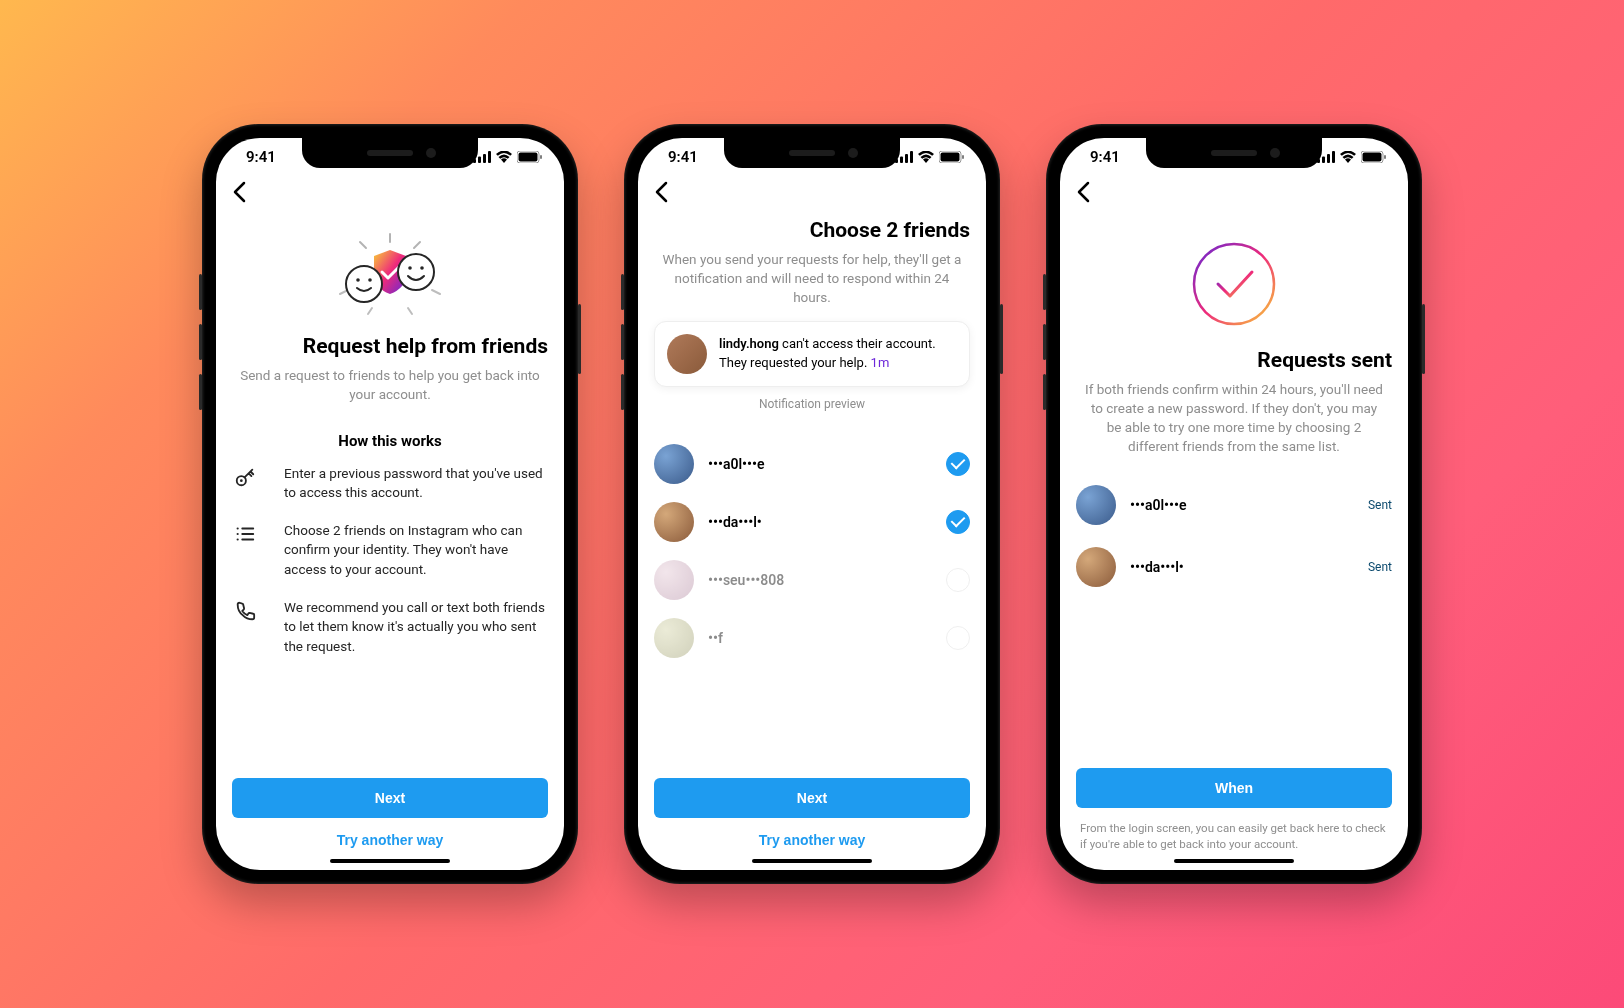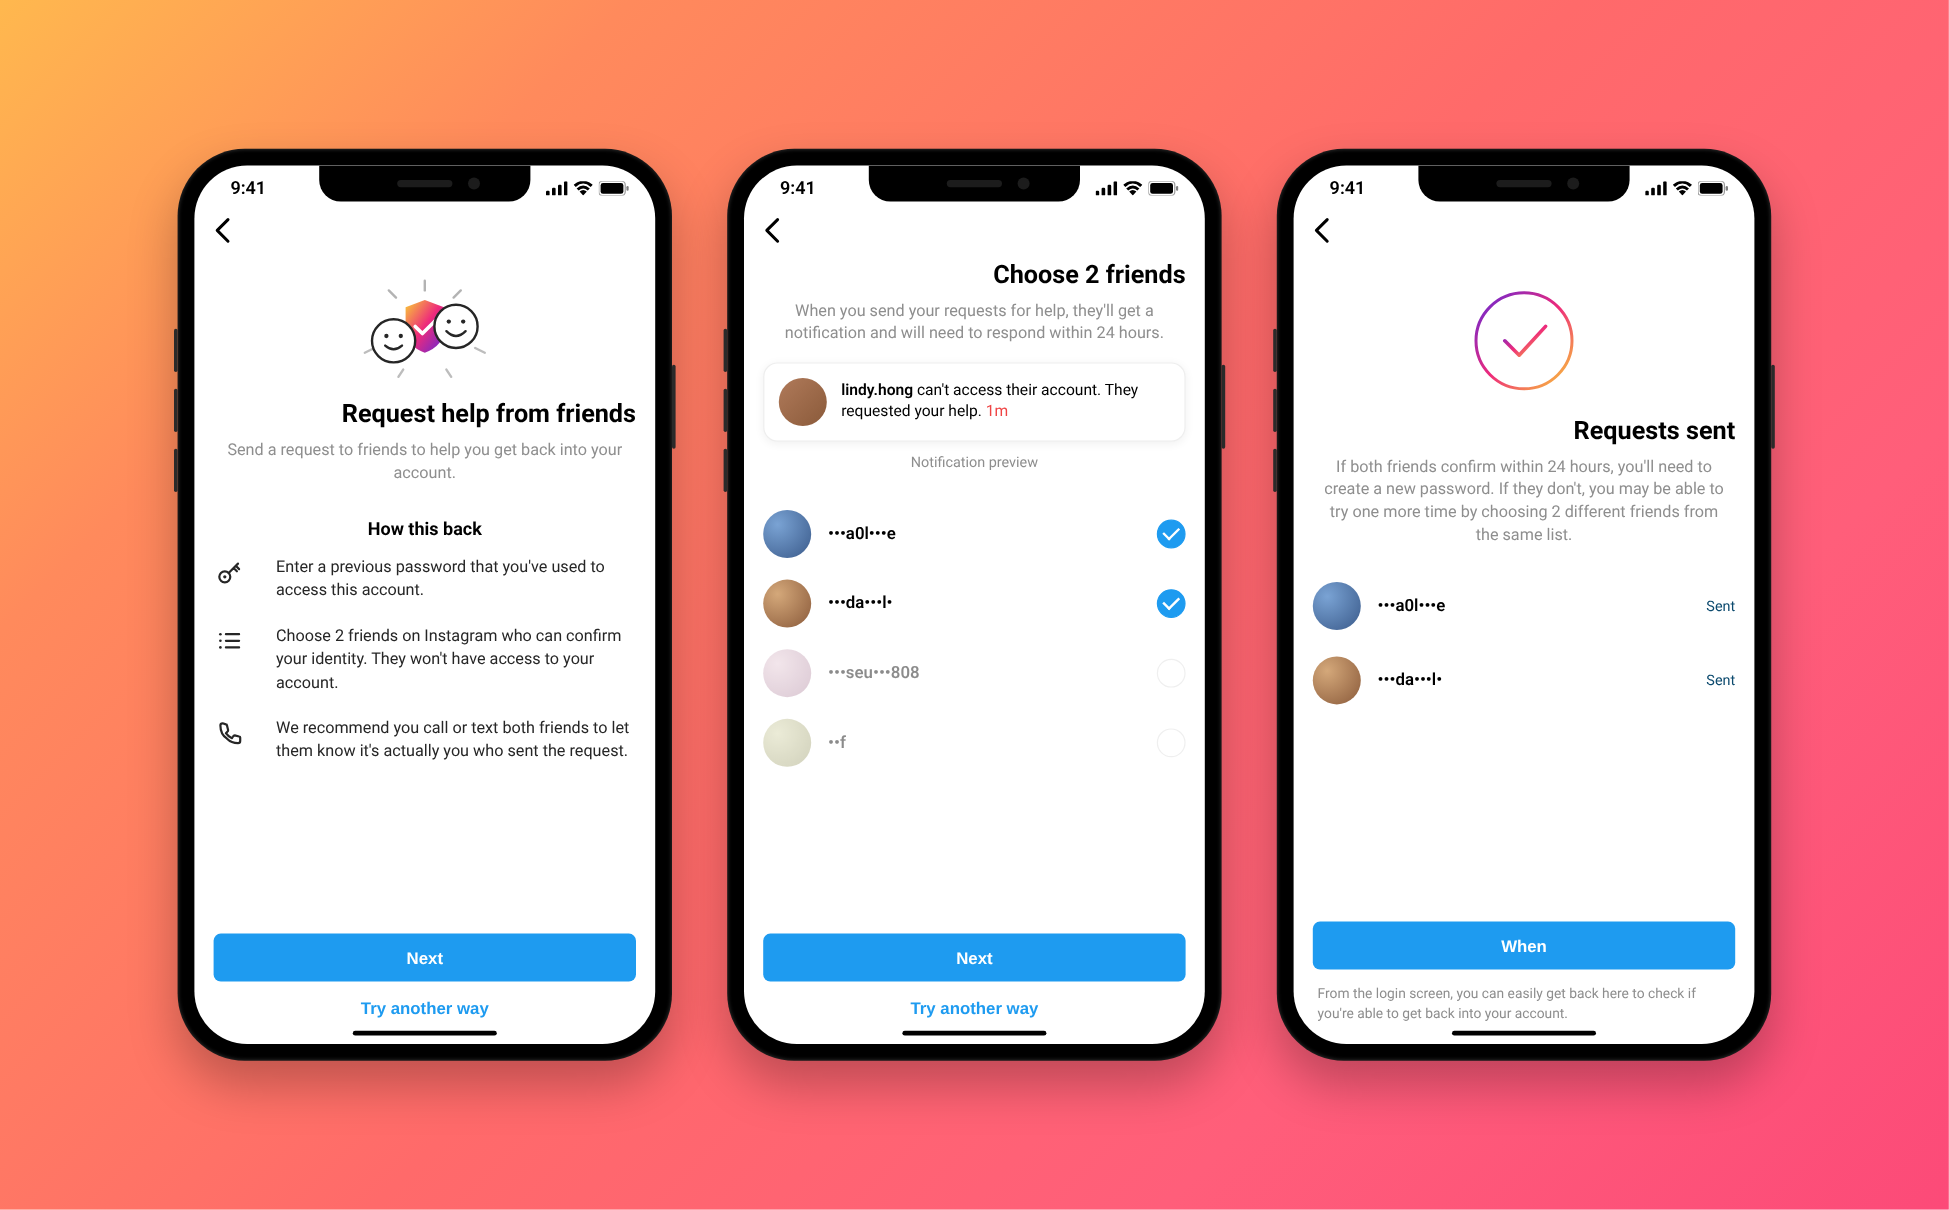--- a/index.html
+++ b/index.html
@@ -7,21 +7,21 @@
     font-family: -apple-system, BlinkMacSystemFont, "Segoe UI", Roboto, Helvetica, Arial, sans-serif;
     width: 1624px;
     height: 1008px;
     background: linear-gradient(135deg, #ffb84e 0%, #ff8a5c 20%, #ff6a6a 50%, #ff5e7a 75%, #fc4a78 100%);
     display: flex;
     justify-content: center;
     align-items: center;
     gap: 46px;
   }
   .phone {
-    width: 412px;
+    width: 376px;
     height: 760px;
     background: #000;
     border-radius: 56px;
     padding: 14px;
     position: relative;
     box-shadow: 0 20px 40px rgba(0,0,0,0.25), inset 0 0 3px 1px rgba(255,255,255,0.15);
   }
   .phone::before, .phone::after {
     content: "";
     position: absolute;
@@ -197,21 +197,21 @@
     width: 40px; height: 40px; border-radius: 50%;
     background: linear-gradient(135deg,#b07a5a,#8a5a3a);
     flex-shrink: 0;
     background-size: cover;
   }
   .notif-text {
     font-size: 13px;
     line-height: 1.4;
   }
   .notif-text .uname { font-weight: 600; }
-  .notif-text .time { color: #ef4444; }
+  .notif-text .time { color: #6d28d9; }
   .preview-label {
     text-align: center;
     font-size: 12px;
     color: #8e8e8e;
     margin: 10px 0 24px;
   }
   .friend-row {
     display: flex;
     align-items: center;
     gap: 14px;
@@ -339,21 +339,21 @@
               <linearGradient id="shieldg" x1="0" y1="0" x2="1" y2="1">
                 <stop offset="0" stop-color="#f9ce34"></stop>
                 <stop offset="0.5" stop-color="#ee2a7b"></stop>
                 <stop offset="1" stop-color="#6228d7"></stop>
               </linearGradient>
             </defs>
         </svg>
       </div>
       <h1 class="page-title">Request help from friends</h1>
       <p class="subtitle">Send a request to friends to help you get back into your account.</p>
-      <div class="section-title">How this back</div>
+      <div class="section-title">How this works</div>
       <div class="howto-item">
         <div class="howto-icon">
           <svg width="22" height="22" viewBox="0 0 24 24">
               <circle cx="8" cy="16" r="5" stroke="#262626" stroke-width="2" fill="none"></circle>
               <circle cx="8" cy="16" r="1.5" fill="#262626"></circle>
               <path d="M11.5 12.5 L20 4 M16 8 L19 11 M18 6 L21 9" stroke="#262626" stroke-width="2" stroke-linecap="round"></path>
             </svg>
         </div>
         <div class="howto-text">Enter a previous password that you've used to access this account.</div>
       </div>

